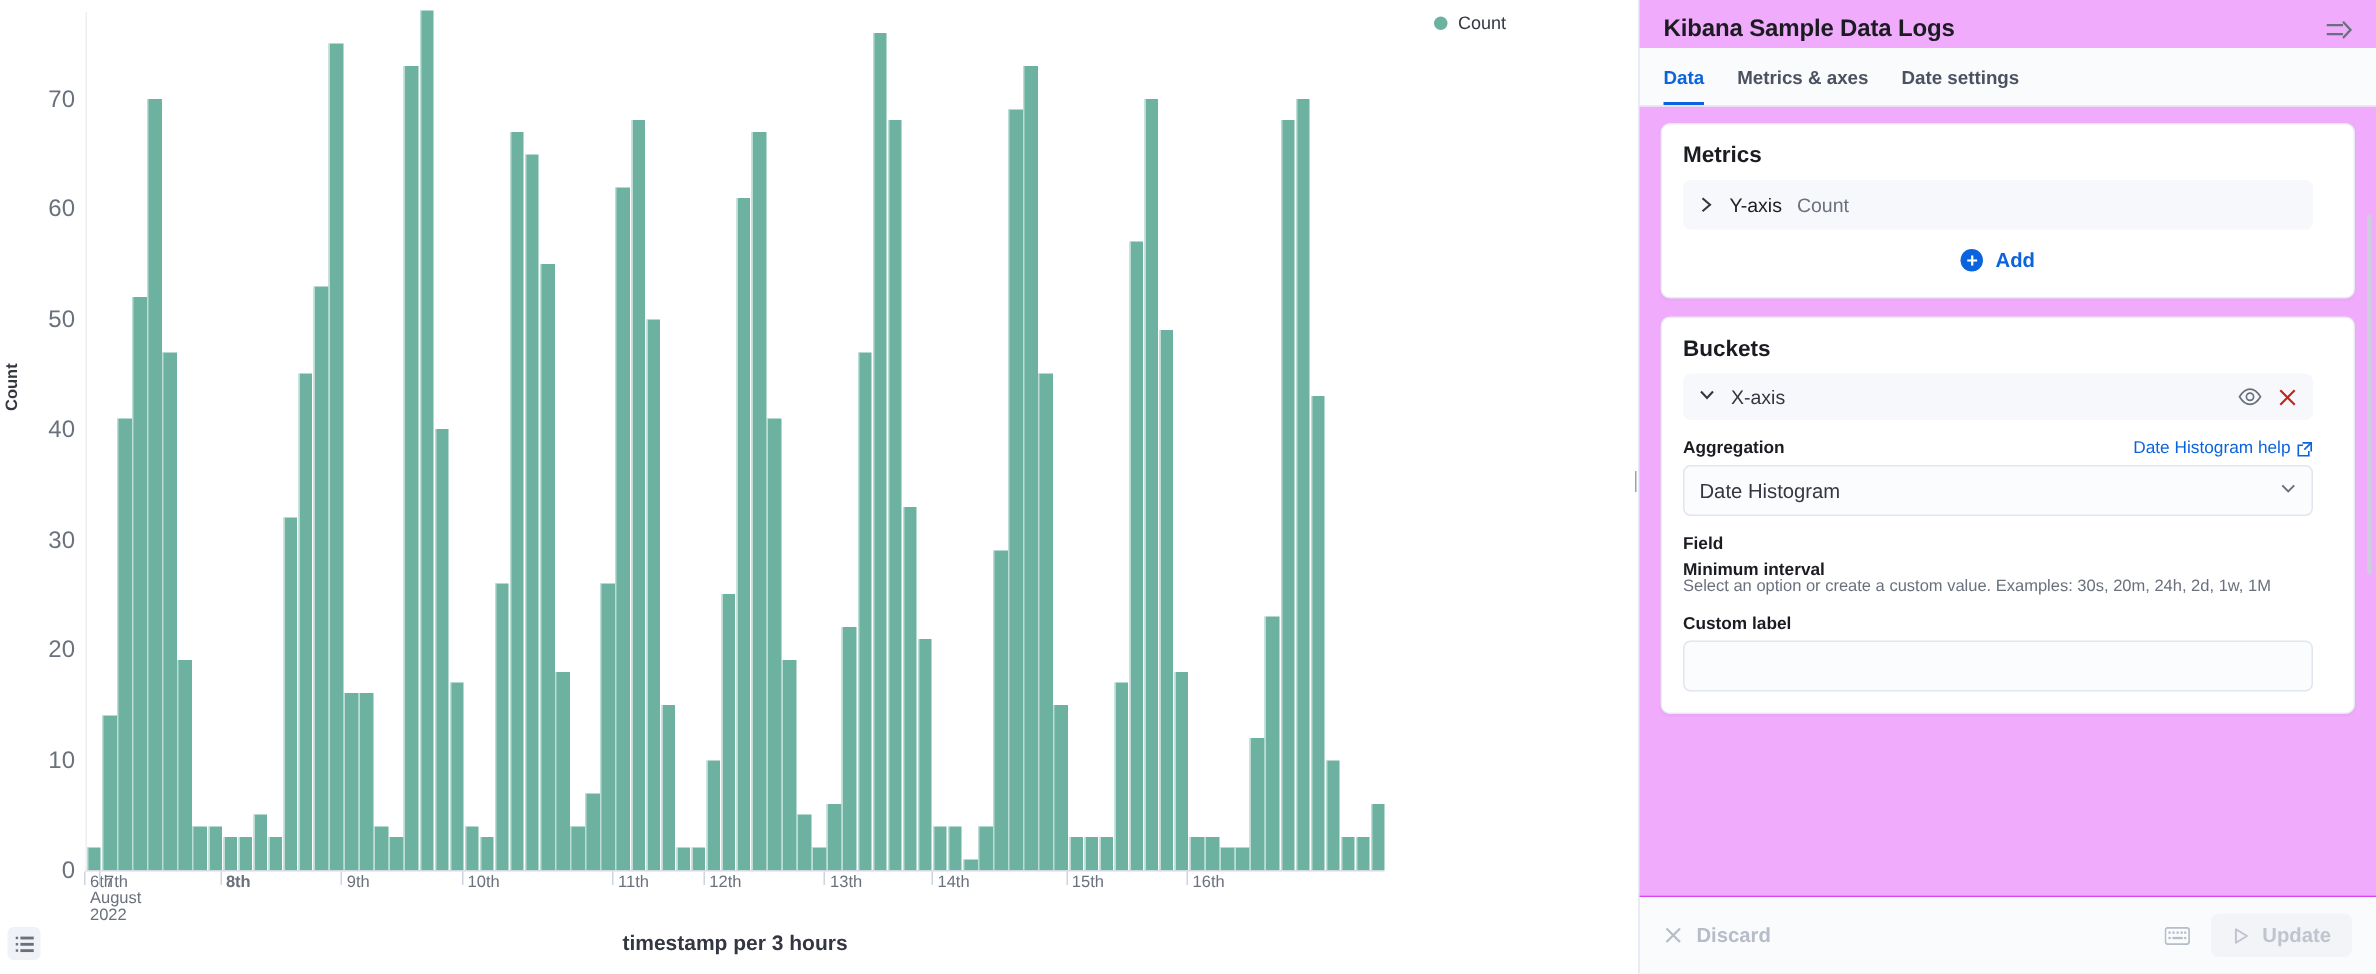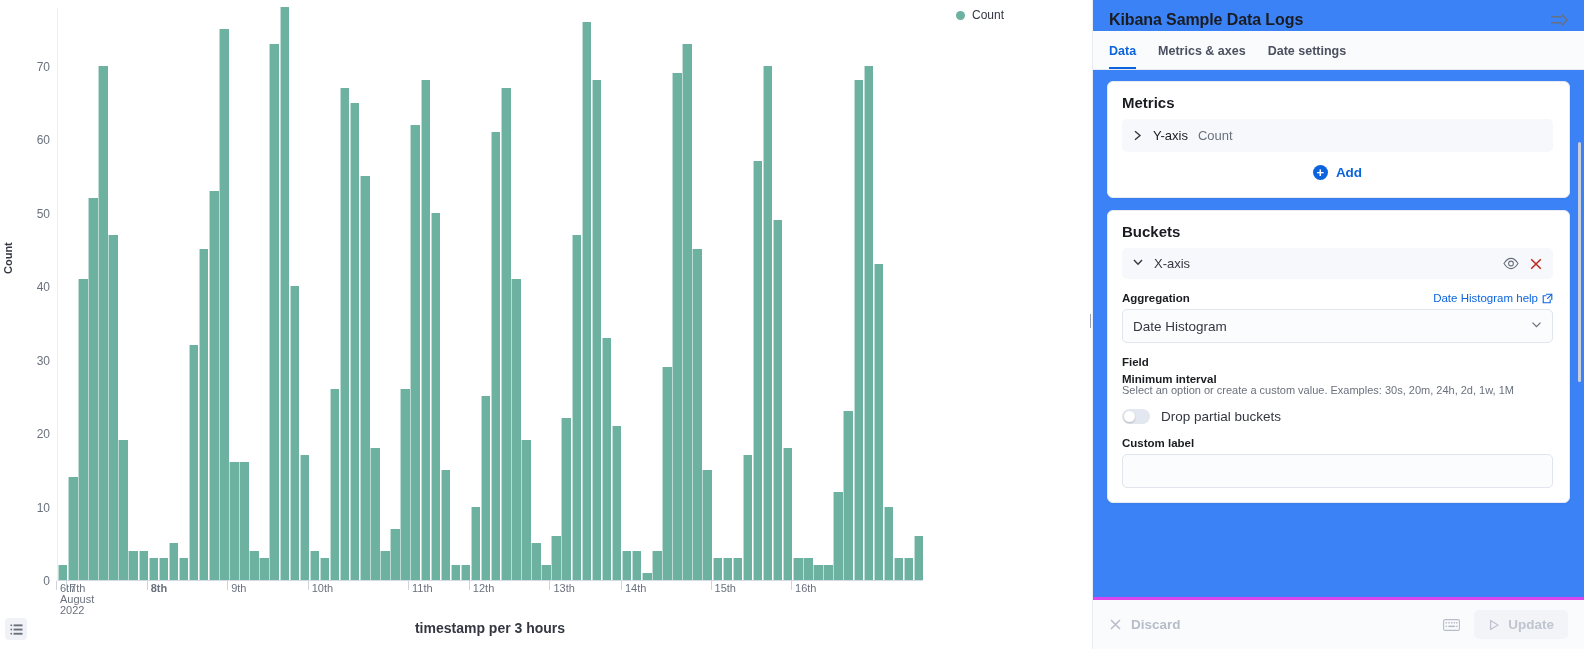--- a/index.html
+++ b/index.html
@@ -33,21 +33,21 @@
 
   
   #y-axis-title {
     position: absolute; left: 2px; top: 274px;
     font-size: 11px; font-weight: bold; color: #343741;
     transform: rotate(-90deg); transform-origin: left top;
     white-space: nowrap;
   }
   .ytick {
     position: absolute; right: 0; width: 46px; text-align: right;
-    font-size: 12px; color: #6a717d; transform: translateY(-50%);
+    font-size: 16px; color: #6a717d; transform: translateY(-50%);
   }
   #y-ticks { position: absolute; left: 0px; top: 0; width: 50px; height: 649px; }
 
   #plot-area {
     position: absolute; left: 57px; top: 8px;
     width: 866px; height: 573px;
     border-left: 1px solid #eceef1;
     border-bottom: 1px solid #d3dae6;
   }
   #bars { position: absolute; left: 0; bottom: 0; width: 866px; height: 573px; }
@@ -81,21 +81,21 @@
   #pane-resizer {
     position: absolute; left: 1089px; top: 310px;
     width: 6px; height: 22px;
     display: flex; align-items: center; justify-content: center; gap: 2px;
   }
   #pane-resizer i { display: block; width: 1px; height: 14px; background: #98a2b3; }
 
   
   #editor {
     flex: 0 0 492px; width: 492px; height: 649px;
-    background: #3b82f6; border-left: 1px solid #e9edf3;
+    background: #f0abfc; border-left: 1px solid #e9edf3;
     display: flex; flex-direction: column; position: relative;
   }
   #editor-header {
     padding: 11px 16px 0 16px; display: flex; align-items: flex-start;
     justify-content: space-between;
   }
   #editor-title { font-size: 16px; font-weight: bold; color: #1a1c21; letter-spacing: -0.1px; }
   #collapse-btn { padding-top: 2px; cursor: pointer; }
 
   #tabs {
@@ -106,21 +106,21 @@
     font-size: 12.5px; font-weight: bold; color: #4b5160;
     padding: 4px 0 9px 0; border-bottom: 2px solid transparent; cursor: pointer;
   }
   .tab.active { color: #0b64dd; border-bottom-color: #0b64dd; }
 
   #editor-scroll {
     flex: 1 1 auto; overflow: hidden; padding: 11px 14px 0 14px; position: relative;
   }
   .card {
     background: #fff; border: 1px solid #e7ebf1; border-radius: 6px;
-    padding: 12px 16px 14px 14px; margin-bottom: 12px;
+    padding: 12px 27px 14px 14px; margin-bottom: 12px;
     box-shadow: 0 1px 2px rgba(30,40,60,0.04);
   }
   .card h3 { margin: 0 0 8px 0; font-size: 15px; font-weight: bold; color: #1a1c21; }
 
   .agg-row {
     background: #f7f8fb; border-radius: 5px; padding: 9px 10px;
     display: flex; align-items: center; gap: 10px; font-size: 13px;
   }
   .agg-row .caret { color: #343741; display: flex; align-items: center; }
   .agg-row .ttl { color: #1a1c21; }
@@ -180,21 +180,21 @@
     background: #fbfcfe; font-size: 13.5px; color: #343741; padding: 0 10px;
     font-family: "Liberation Sans", sans-serif;
   }
 
   #panel-scrollbar {
     position: absolute; right: 3px; top: 72px; width: 3px; height: 240px;
     background: #c9cfdb; border-radius: 2px;
   }
 
   #editor-footer {
-    flex: 0 0 52px; height: 52px; border-top: 3px solid #d946ef;
+    flex: 0 0 52px; height: 52px; border-top: 1px solid #d946ef;
     background: #fafbfd; display: flex; align-items: center;
     padding: 0 16px; gap: 10px;
   }
   #discard-btn {
     display: flex; align-items: center; gap: 9px; font-size: 13.5px;
     color: #b6bcc8; font-weight: bold; cursor: pointer;
   }
   #footer-spacer { flex: 1 1 auto; }
   #keyboard-btn { display: flex; align-items: center; cursor: pointer; padding: 4px; }
   #update-btn {
@@ -482,26 +482,20 @@
 
         <div class="field-label">
           <span>Field</span>
         </div>
 
         <div class="field-label">
           <span>Minimum interval</span>
         </div>
         <div class="hint">Select an option or create a custom value. Examples: 30s, 20m, 24h, 2d, 1w, 1M</div>
 
-        <div class="switch-row">
-          <span class="switch">
-            <span class="knob"></span>
-          </span>
-          <span class="sw-label">Drop partial buckets</span>
-        </div>
 
         <div class="field-label">
           <span>Custom label</span>
         </div>
         <input class="text-input" type="text" placeholder="" style="">
       </div>
 
       <div id="panel-scrollbar"></div>
     </div>
 

